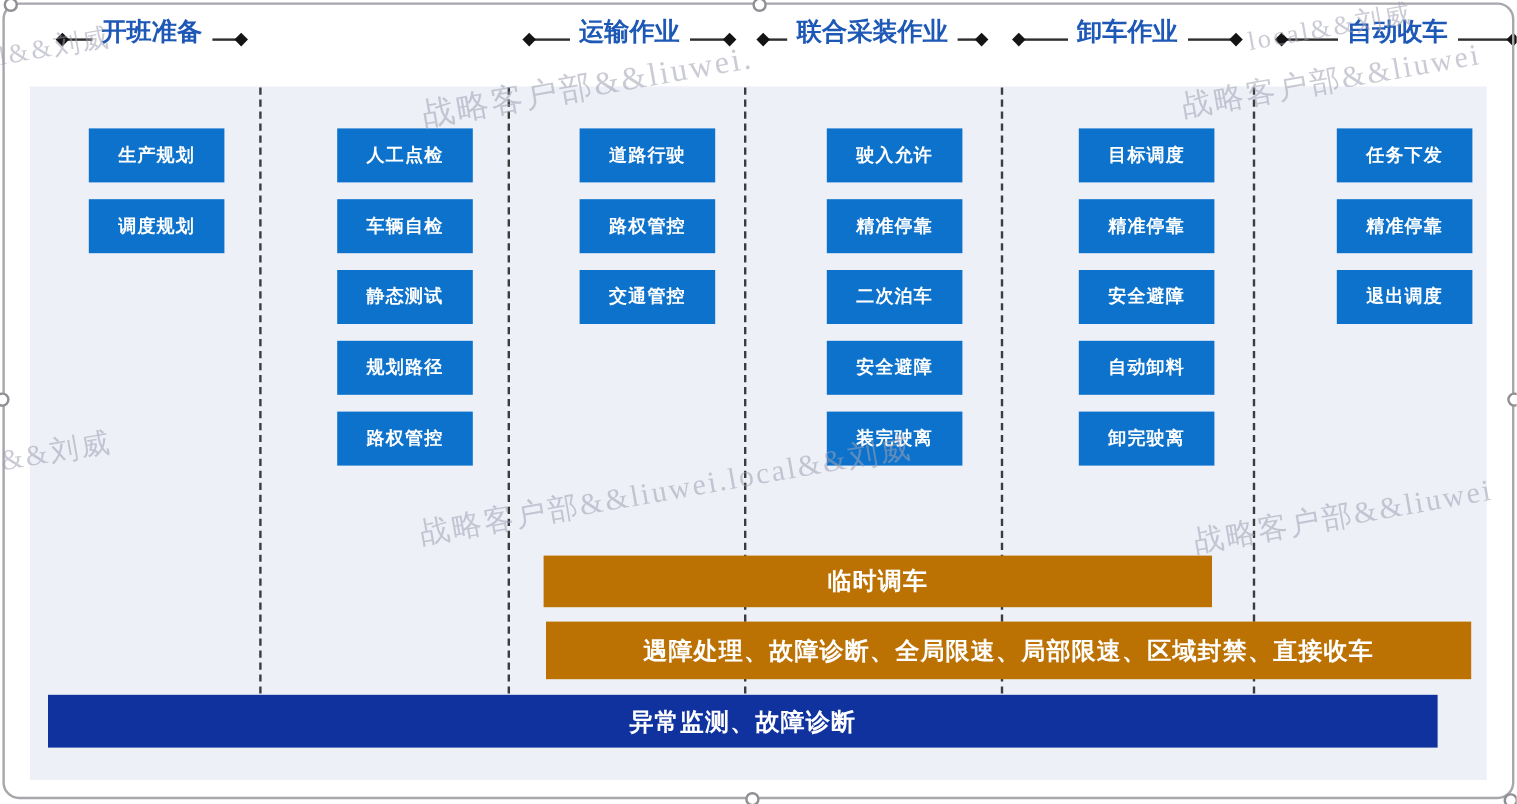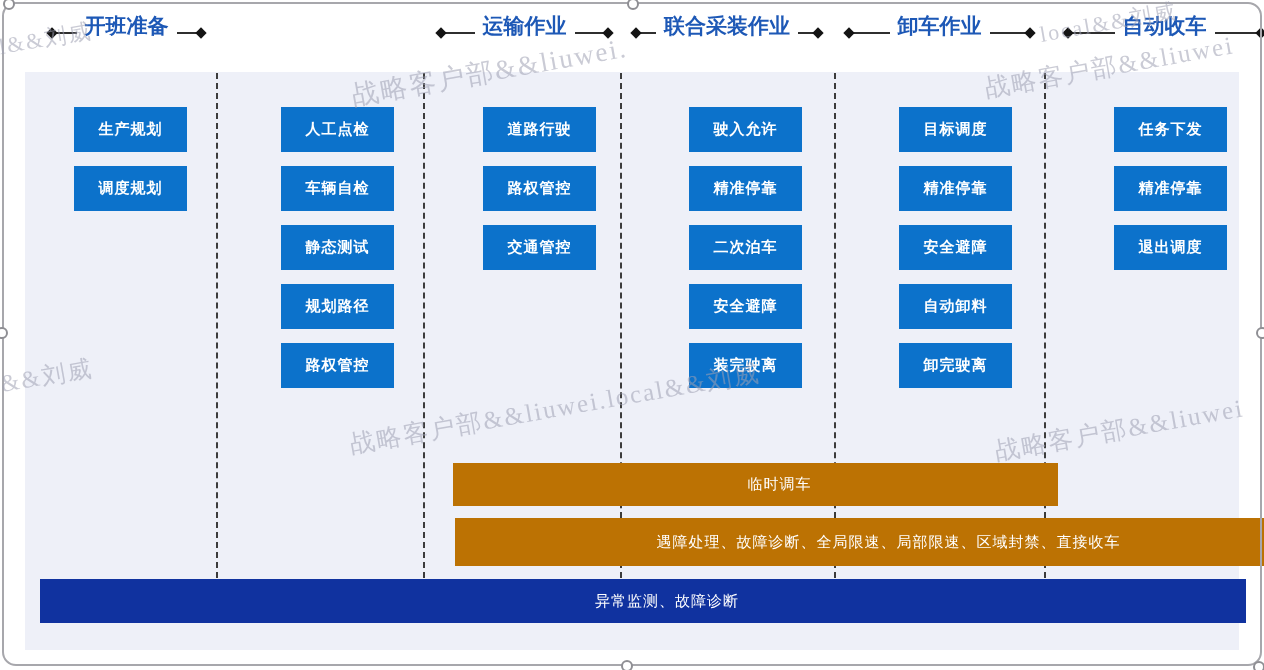--- a/index.html
+++ b/index.html
@@ -67,28 +67,27 @@
     align-items: center;
     justify-content: center;
     letter-spacing: 1px;
     white-space: nowrap;
     margin-left: 32px;
   }
   
   .band {
     position: absolute;
     color: #ffffff;
-    font-size: 15px;
-    font-weight: normal;
+    font-size: 20px;
+    font-weight: bold;
     display: flex;
     align-items: center;
     justify-content: center;
     letter-spacing: 1px;
     white-space: nowrap;
-    padding-left: 48px;
   }
   .band.orange { background: #bc7203; }
   .band.navy   { background: #10329f; }
   
   .wm {
     position: absolute;
     font-family: "Liberation Serif", serif;
     color: rgba(158, 161, 178, 0.55);
     letter-spacing: 2px;
     transform: rotate(-10deg);

